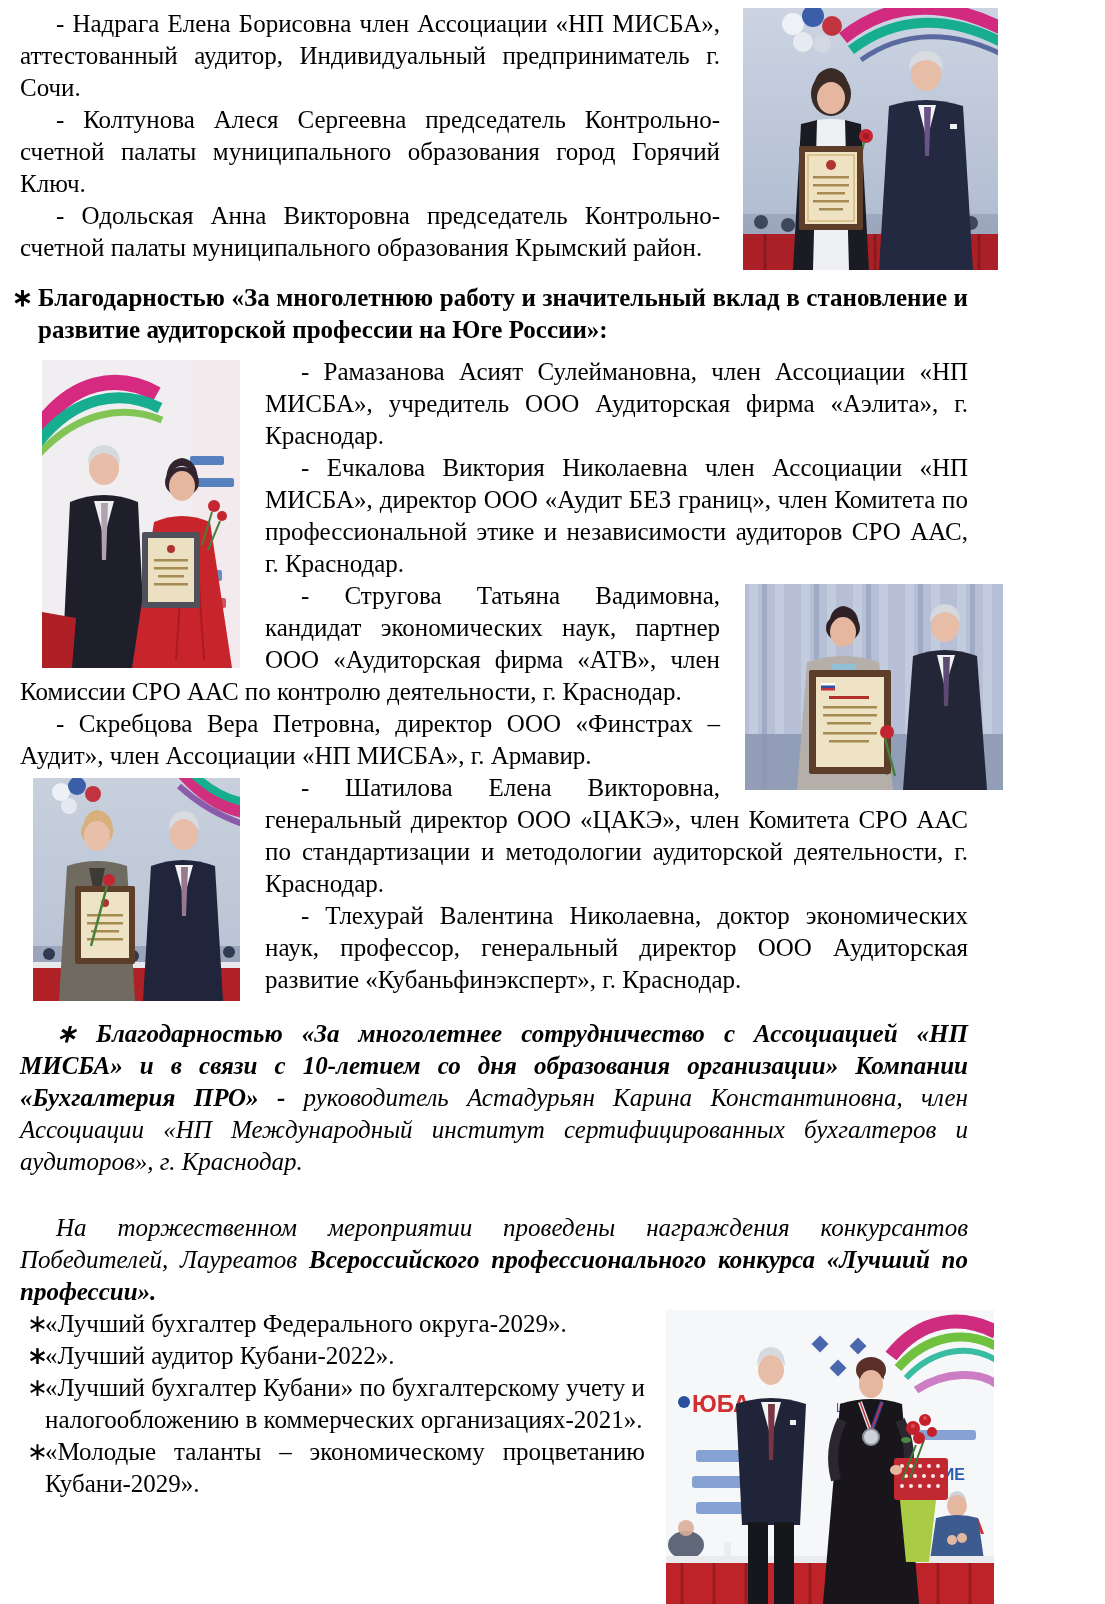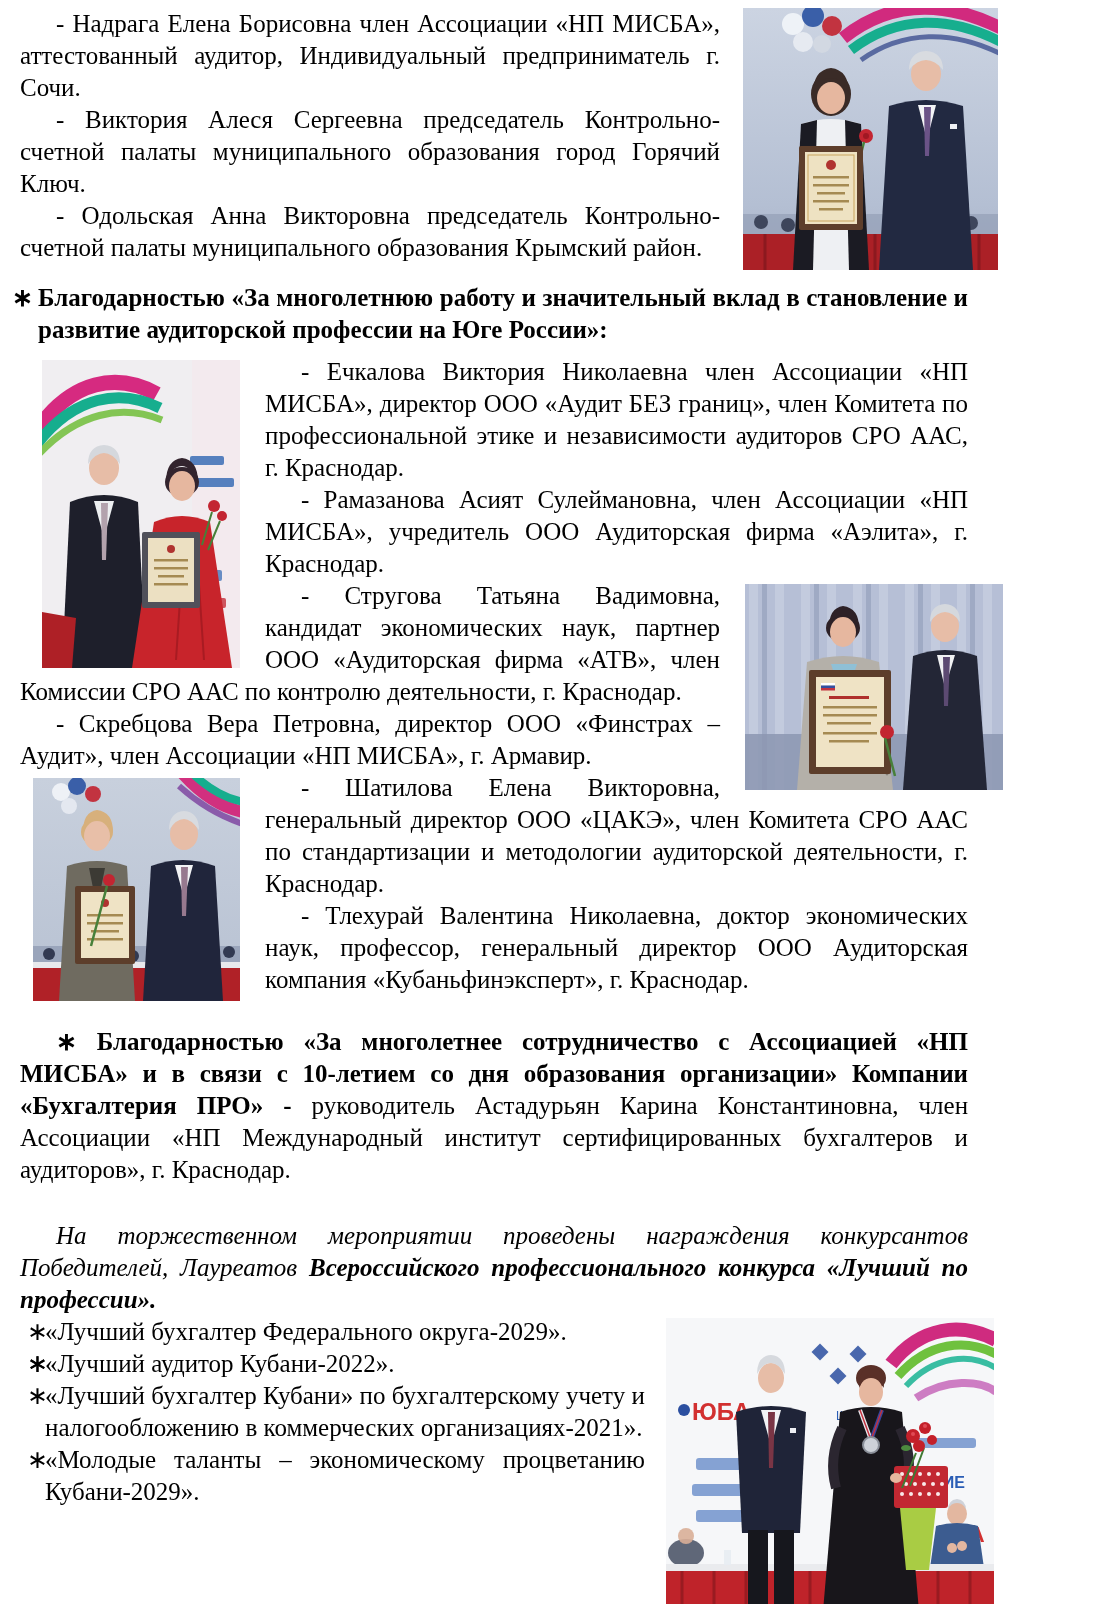--- a/index.html
+++ b/index.html
@@ -26,21 +26,21 @@
   .photo-4 { float:left;  width:207px; height:223px; margin:6px 25px 8px 13px; }
   .photo-5 { float:right; width:328px; height:313px; margin:2px -26px 8px 21px; }
   .heading {
     clear:both;
     font-weight:bold;
     margin:18px 0 10px;
     padding-left:18px;
     position:relative;
   }
   .heading .hang-marker { position:absolute; left:-8px; top:0; }
-  .mixed { clear:both; margin-top:30px; text-indent:36px; }
+  .mixed { clear:both; margin-top:22px; text-indent:36px;font-style:italic; }
   .bold { font-weight:bold; }
   .lead-para { margin-top:34px; text-indent:36px;font-style:italic; }
   ul.contest { list-style:none; margin:0; padding:0; }
   ul.contest li { position:relative; padding-left:25px; text-align:justify; }
   ul.contest li .li-marker { position:absolute; left:7px; top:0; }
 </style>
 </head>
 <body>
 
 <div class="page">
@@ -101,21 +101,21 @@
           <circle cx="88" cy="157" r="5" fill="#b03330"></circle>
           <rect x="70" y="168" width="36" height="2.5" fill="#a58a52"></rect>
             <rect x="70" y="176" width="36" height="2.5" fill="#a58a52"></rect>
           <rect x="74" y="184" width="28" height="2.5" fill="#a58a52"></rect>
             <rect x="70" y="192" width="36" height="2.5" fill="#a58a52"></rect>
           <rect x="76" y="200" width="24" height="2.5" fill="#a58a52"></rect>
         </g>
       </svg>
     </div>
     <p class="para">- Надрага Елена Борисовна член Ассоциации «НП МИСБА», аттестованный аудитор, Индивидуальный предприниматель г. Сочи.</p>
-    <p class="para">- Виктория Алеся Сергеевна председатель Контрольно-счетной палаты муниципального образования город Горячий Ключ.</p>
+    <p class="para">- Колтунова Алеся Сергеевна председатель Контрольно-счетной палаты муниципального образования город Горячий Ключ.</p>
     <p class="para">- Одольская Анна Викторовна председатель Контрольно-счетной палаты муниципального образования Крымский район.</p>
   </div>
 
   <p class="heading">
     <span class="hang-marker">∗</span>
     <span>Благодарностью «За многолетнюю работу и значительный вклад в становление и развитие аудиторской профессии на Юге России»:</span>
   </p>
 
   <div>
     <div class="photo photo-2" aria-label="Мужчина в костюме и женщина в красном платье с дипломом и розами">
@@ -153,22 +153,22 @@
           <rect x="106" y="178" width="46" height="64" fill="#ece0c2"></rect>
           <circle cx="129" cy="189" r="4" fill="#b03330"></circle>
           <rect x="112" y="199" width="34" height="2.5" fill="#a58a52"></rect>
             <rect x="112" y="207" width="34" height="2.5" fill="#a58a52"></rect>
           <rect x="116" y="215" width="26" height="2.5" fill="#a58a52"></rect>
             <rect x="112" y="223" width="34" height="2.5" fill="#a58a52"></rect>
         </g>
         <polygon points="0,252 34,258 30,308 0,308" fill="#ae2026"></polygon>
       </svg>
     </div>
+    <p class="para">- Рамазанова Асият Сулеймановна, член Ассоциации «НП МИСБА», учредитель ООО Аудиторская фирма «Аэлита», г. Краснодар.</p>
     <p class="para">- Ечкалова Виктория Николаевна член Ассоциации «НП МИСБА», директор ООО «Аудит БЕЗ границ», член Комитета по профессиональной этике и независимости аудиторов СРО ААС, г. Краснодар.</p>
-    <p class="para">- Рамазанова Асият Сулеймановна, член Ассоциации «НП МИСБА», учредитель ООО Аудиторская фирма «Аэлита», г. Краснодар.</p>
 
     <div class="photo photo-3" aria-label="Женщина в сером жакете с дипломом и розой и мужчина в костюме у штор">
       <svg viewBox="0 0 258 206">
         <rect width="258" height="206" fill="#b6bfd6"></rect>
         <g opacity="0.8">
           <rect x="4" width="9" height="206" fill="#c7cfe1"></rect>
             <rect x="30" width="9" height="206" fill="#c7cfe1"></rect>
           <rect x="56" width="9" height="206" fill="#c7cfe1"></rect>
             <rect x="82" width="9" height="206" fill="#c7cfe1"></rect>
           <rect x="108" width="9" height="206" fill="#c7cfe1"></rect>
@@ -277,21 +277,21 @@
         <g>
           <path d="M118,88 Q150,76 182,88 L190,223 L110,223 Z" fill="#20253b"></path>
           <polygon points="142,87 160,87 151,120" fill="#f2f3f5"></polygon>
           <polygon points="148,89 155,89 153,138 149,138" fill="#97798f"></polygon>
           <ellipse cx="151" cy="56" rx="14" ry="16" fill="#e7bda7"></ellipse>
           <path d="M136,52 Q136,34 151,33 Q166,34 166,52 Q158,41 151,41 Q143,41 136,52 Z" fill="#d8dbe0"></path>
         </g>
       </svg>
     </div>
     <p class="para">- Шатилова Елена Викторовна, генеральный директор ООО «ЦАКЭ», член Комитета СРО ААС по стандартизации и методологии аудиторской деятельности, г. Краснодар.</p>
-    <p class="para">- Тлехурай Валентина Николаевна, доктор экономических наук, профессор, генеральный директор ООО Аудиторская компания «Кубаньфинэксперт», г. Краснодар.</p>
+    <p class="para">- Тлехурай Валентина Николаевна, доктор экономических наук, профессор, генеральный директор ООО Аудиторская развитие «Кубаньфинэксперт», г. Краснодар.</p>
   </div>
 
   <p class="mixed">
     <span class="bold">∗</span>
     <span class="bold">Благодарностью «За многолетнее сотрудничество с Ассоциацией «НП МИСБА» и в связи с 10-летием со дня образования организации» Компании «Бухгалтерия ПРО» - </span><span>руководитель Астадурьян Карина Константиновна, член Ассоциации «НП Международный институт сертифицированных бухгалтеров и аудиторов», г. Краснодар.</span>
   </p>
 
   <p class="lead-para">
     <span>На торжественном мероприятии проведены награждения конкурсантов Победителей, Лауреатов </span><span class="bold">Всероссийского профессионального конкурса «Лучший по профессии».</span>
   </p>

